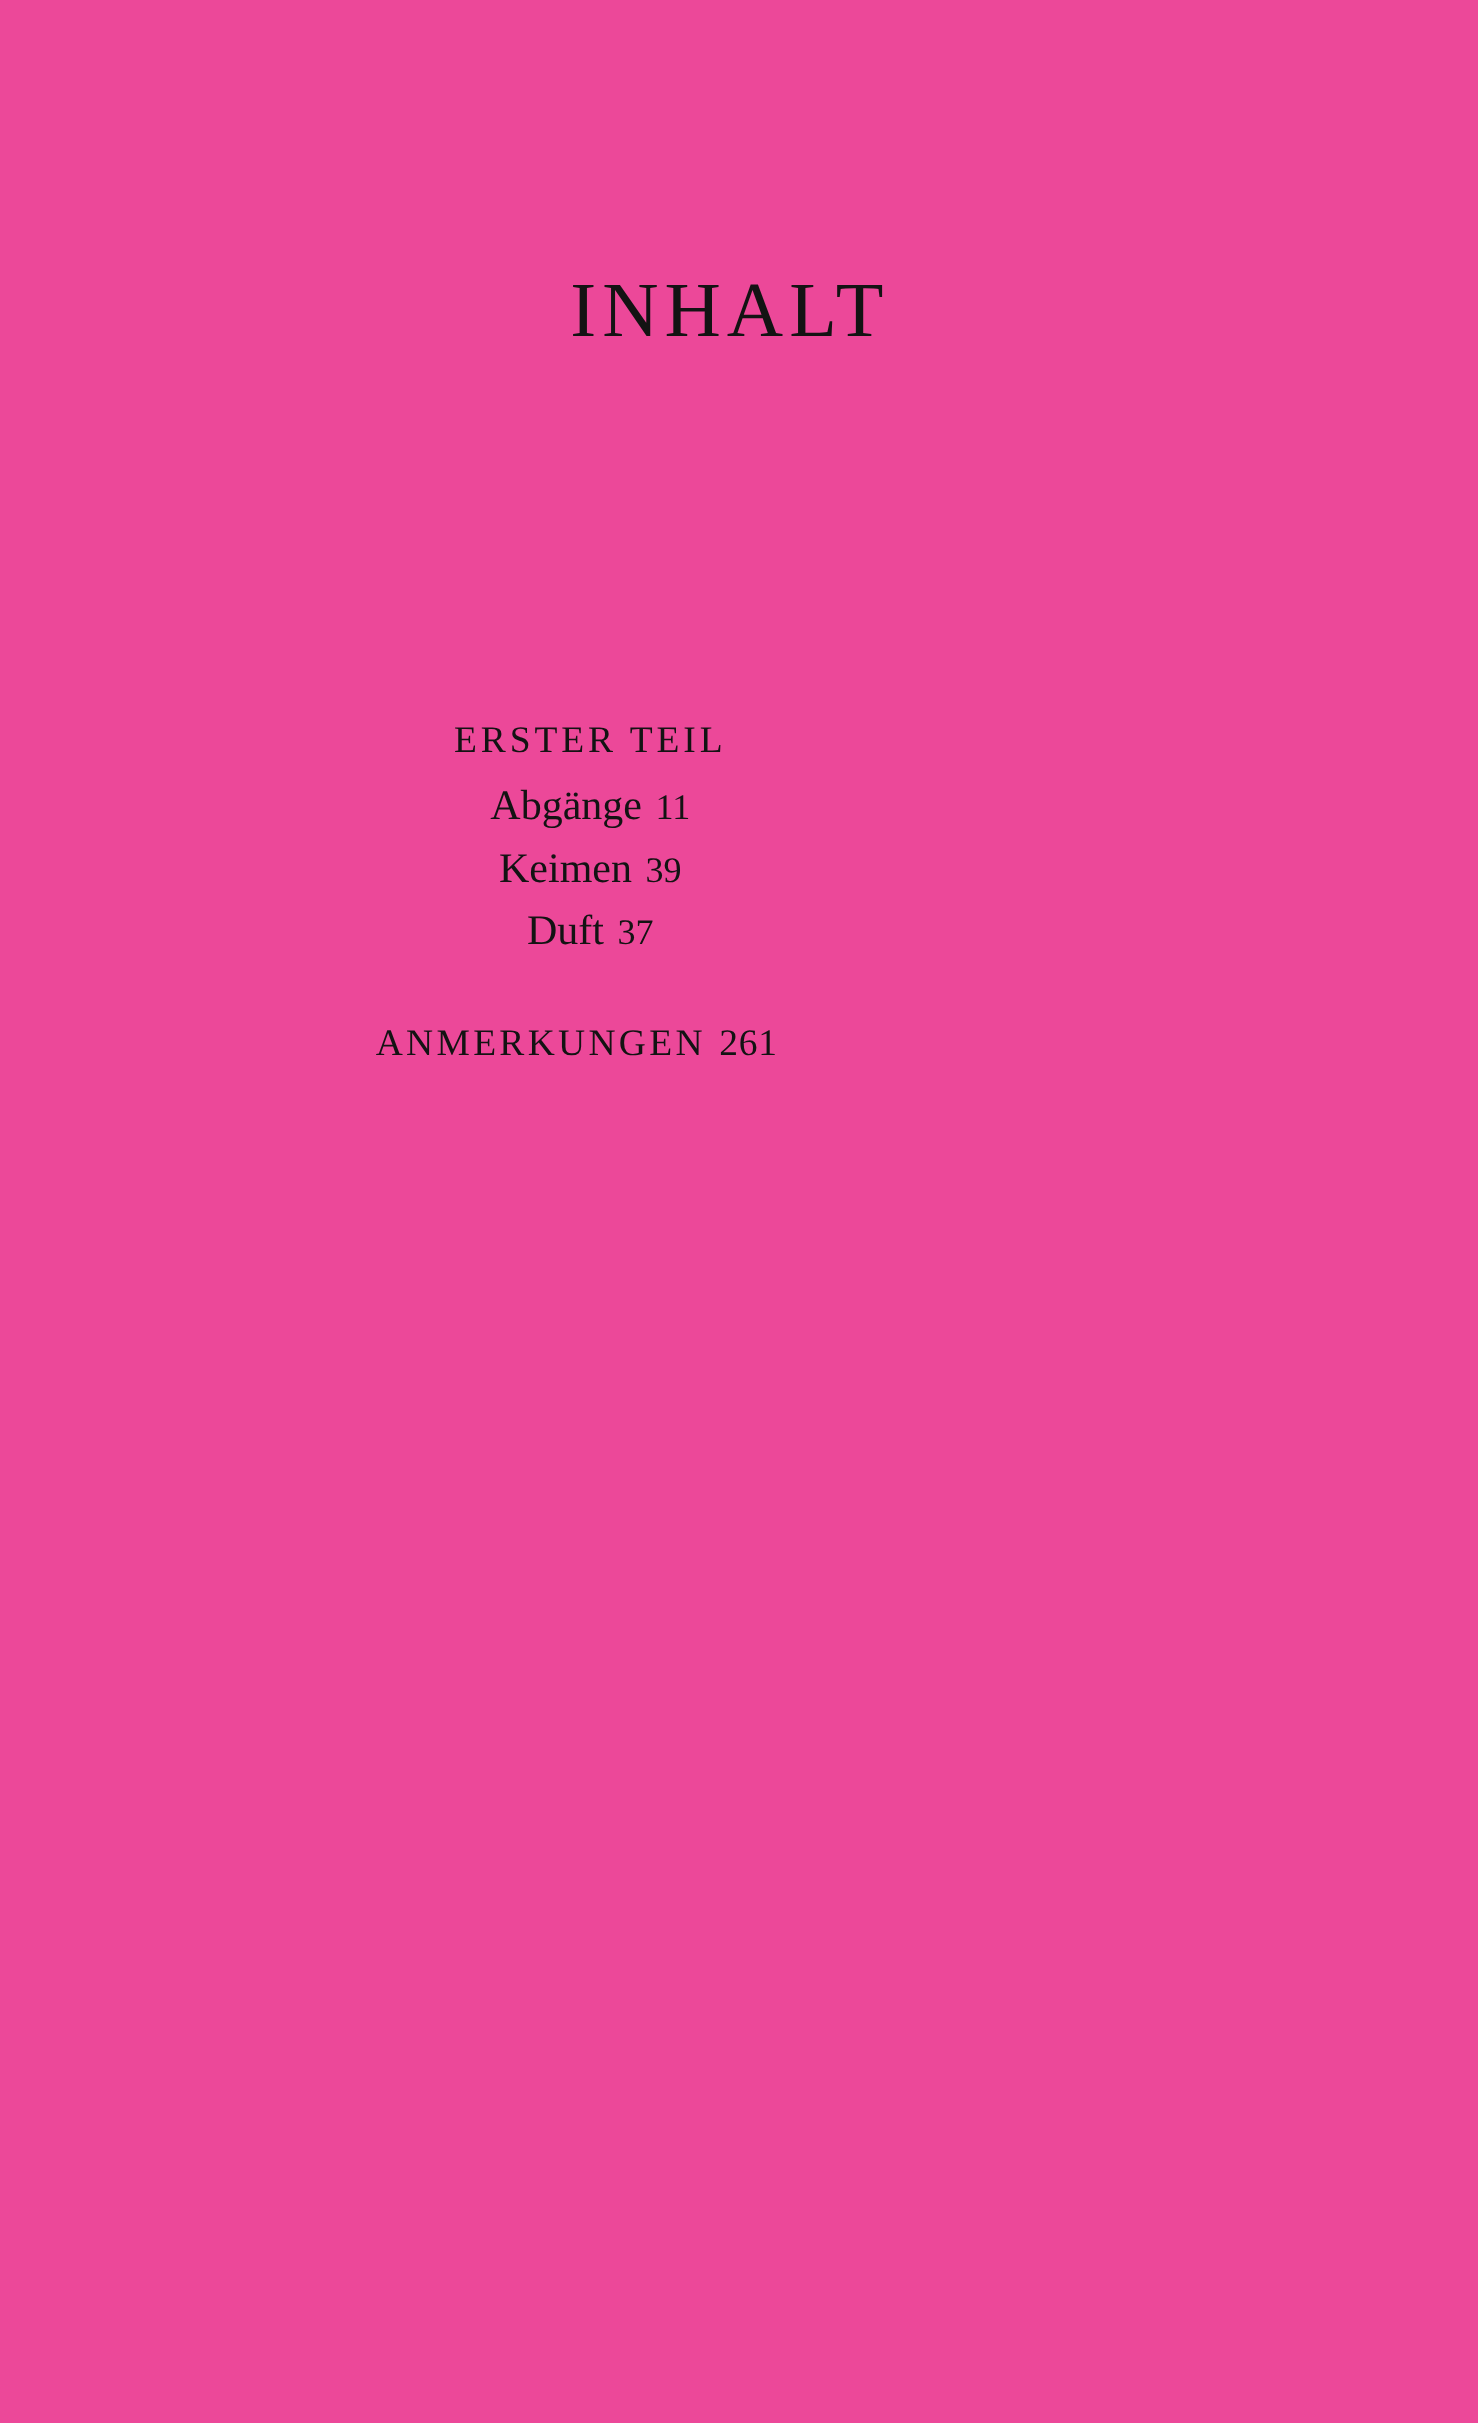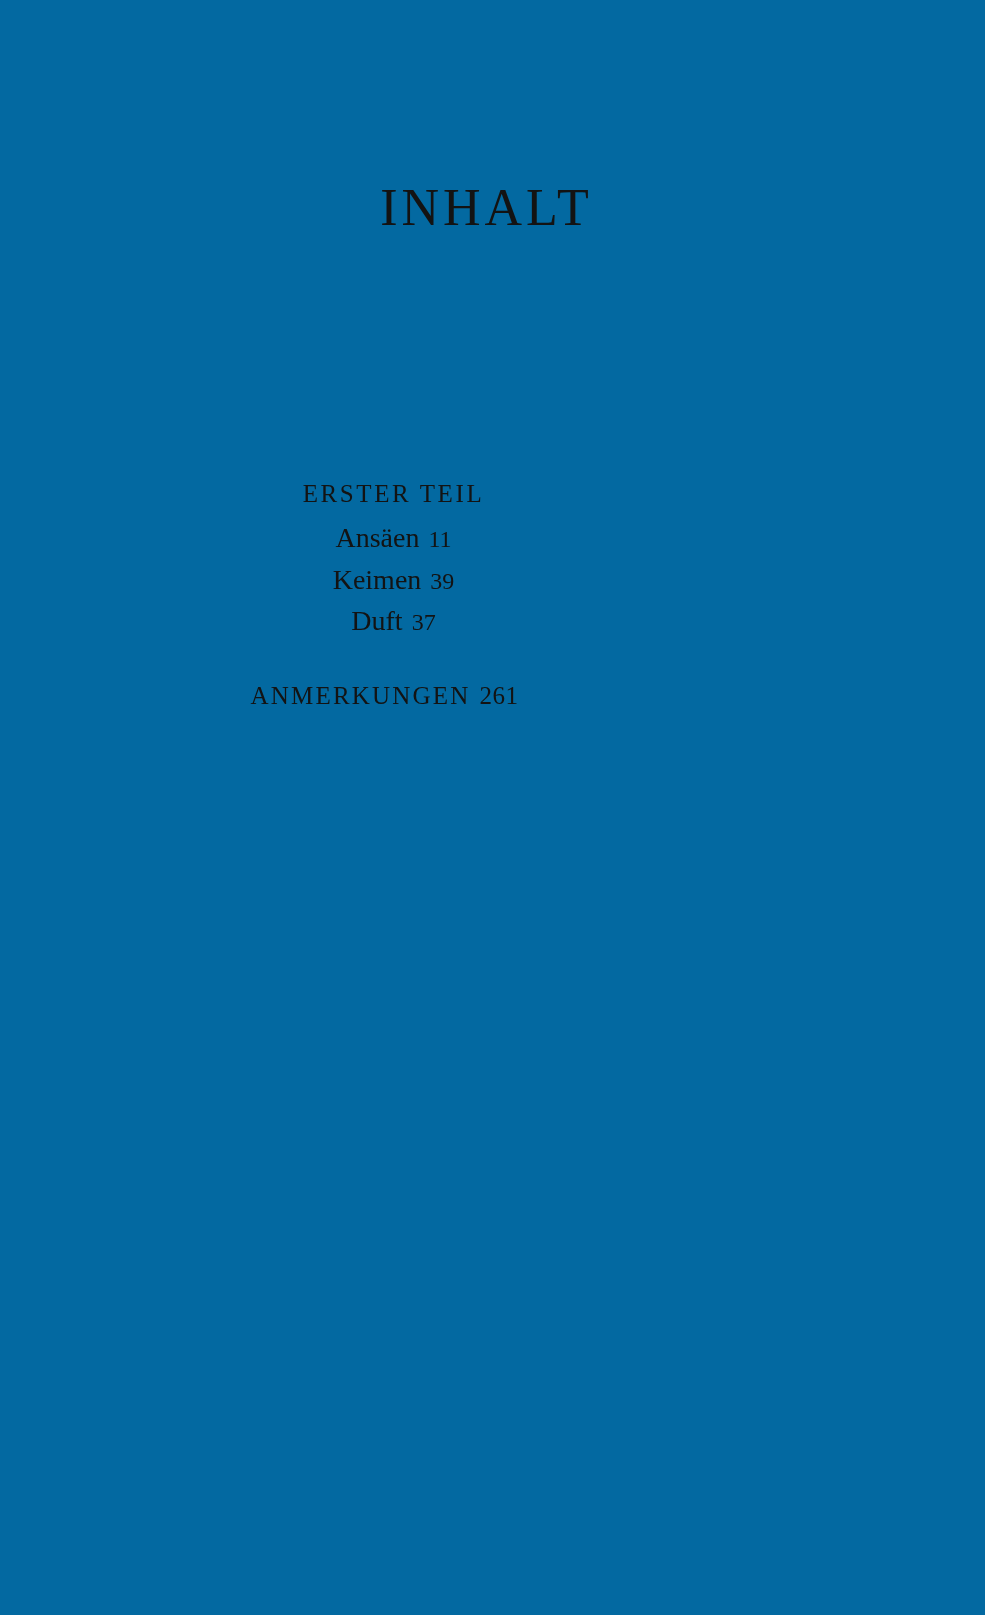--- a/index.html
+++ b/index.html
@@ -4,21 +4,21 @@
 <style>
   html, body {
     margin: 0;
     padding: 0;
     background: #ffffff;
   }
   .page {
     position: relative;
     width: 985px;
     height: 1615px;
-    background: #0369a1;
+    background: #ec4899;
     font-family: "Liberation Serif", serif;
     color: #1a1a1a;
     overflow: hidden;
   }
   .toc-title {
     position: absolute;
     top: 178px;
     left: 0;
     width: 985px;
     text-align: center;
@@ -86,21 +86,21 @@
 
   <div class="toc-title">
     <span class="toc-title-inner">INHALT</span>
   </div>
 
   <div class="toc-body">
 
     <div class="part">
       <div class="part-heading">ERSTER TEIL</div>
       <div class="entry">
-        <span>Ansäen</span><span class="page-num">11</span>
+        <span>Abgänge</span><span class="page-num">11</span>
       </div>
       <div class="entry">
         <span>Keimen</span><span class="page-num">39</span>
       </div>
       <div class="entry">
         <span>Duft</span><span class="page-num">37</span>
       </div>
     </div>
 
 

